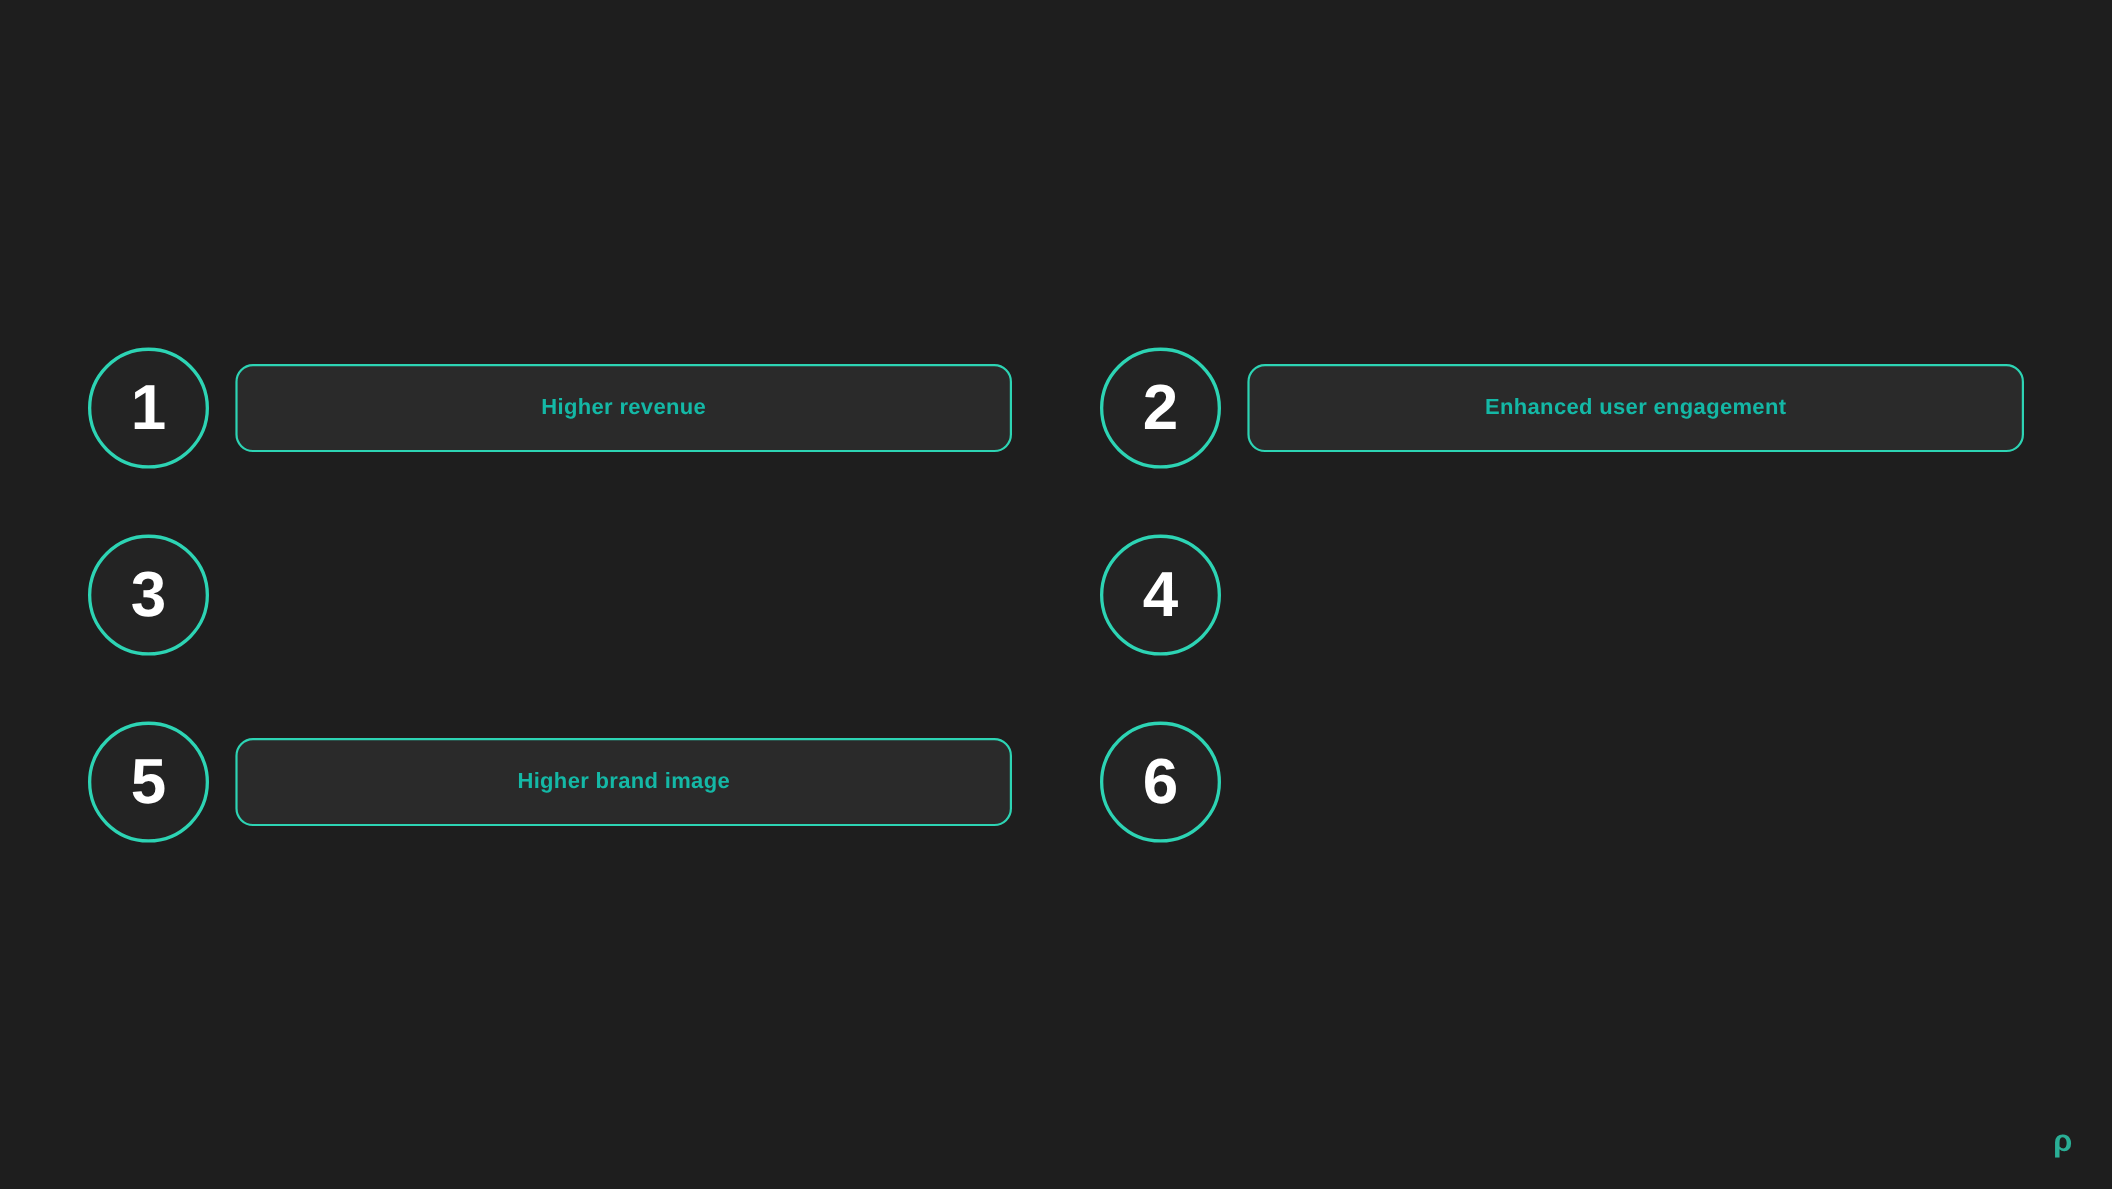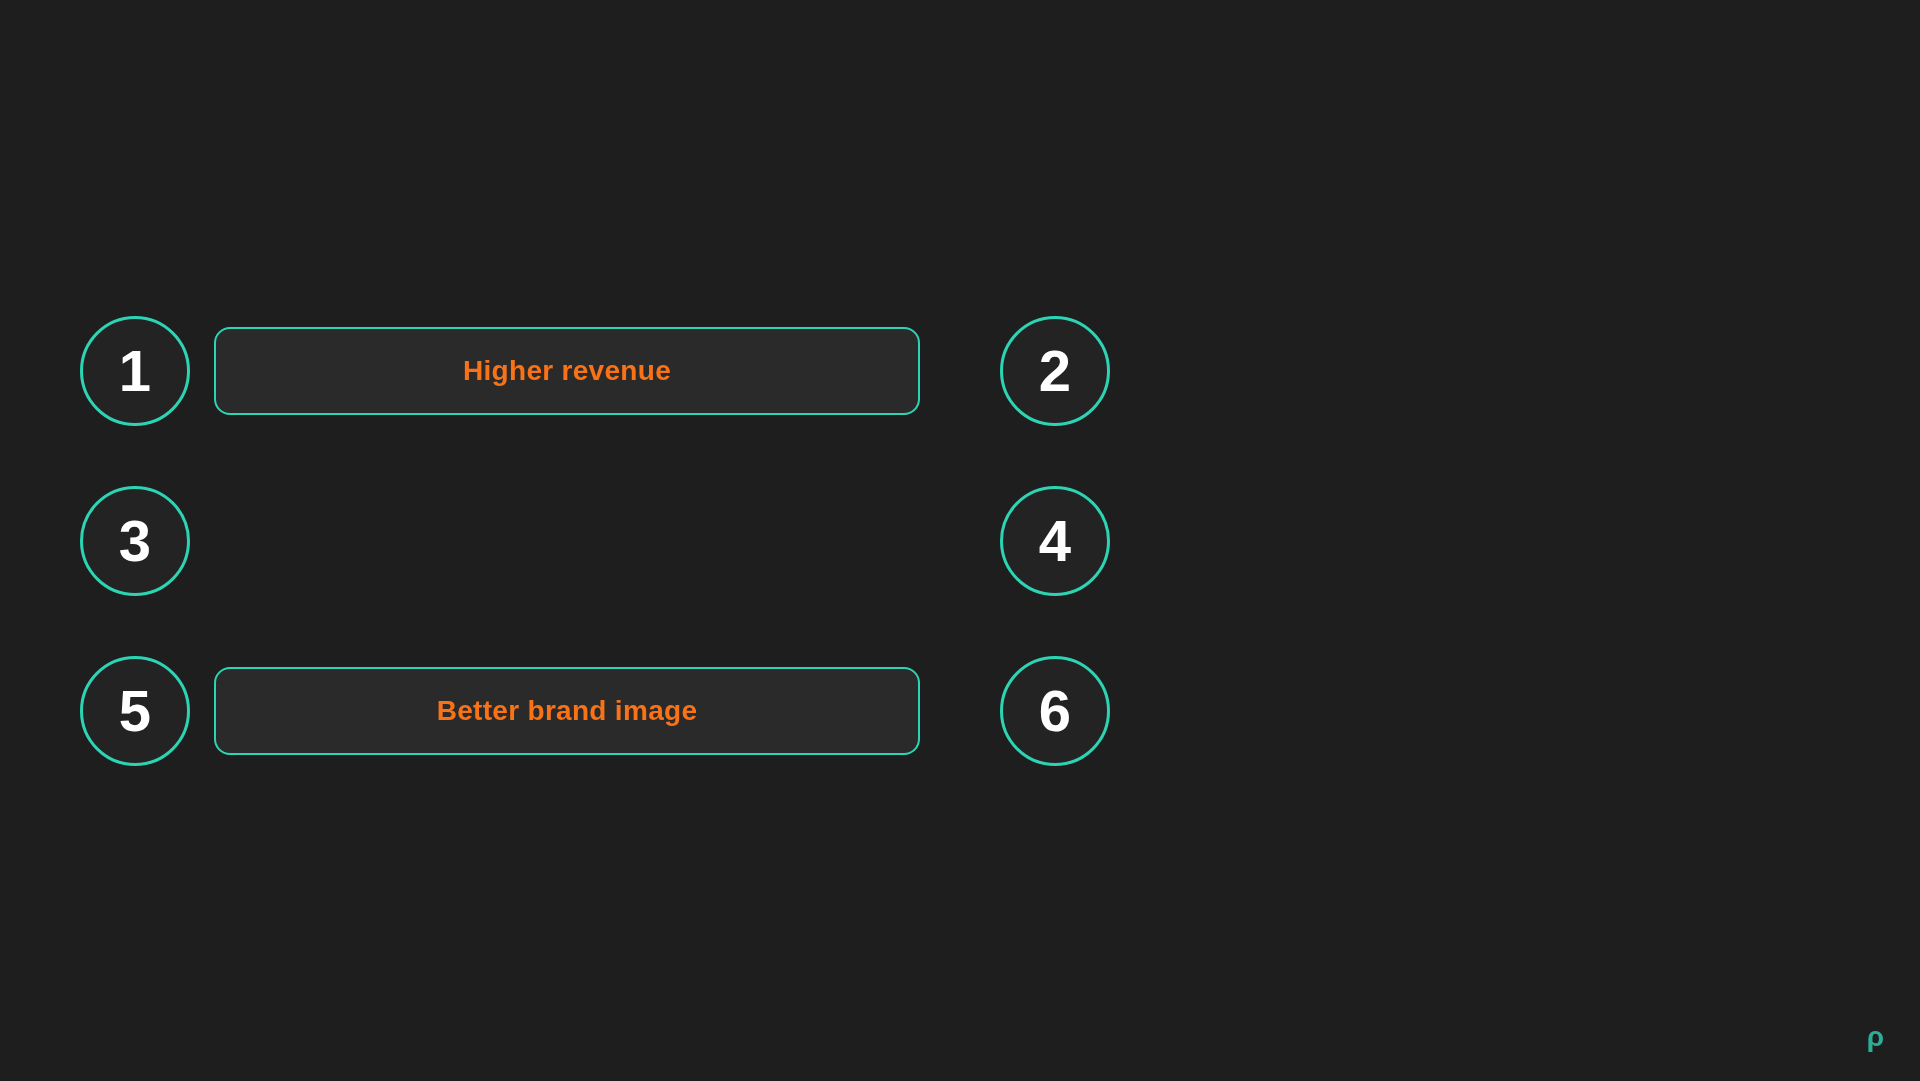--- a/index.html
+++ b/index.html
@@ -59,23 +59,23 @@
       border: 2px solid #2dd4b4;
       border-radius: 16px;
       padding: 26px 36px;
       display: flex;
       align-items: center;
       justify-content: center;
       min-height: 80px;
     }
 
     .label-text {
-      font-size: 28px;
+      font-size: 20px;
       font-weight: 700;
-      color: #f97316;
+      color: #14b8a6;
       text-align: center;
       letter-spacing: 0.3px;
     }
 
     .logo-corner {
       position: fixed;
       bottom: 28px;
       right: 36px;
       color: #2dd4b4;
       font-size: 28px;
@@ -92,37 +92,40 @@
         <span class="circle-number">1</span>
       </div>
       <div class="label-box">
         <span class="label-text">Higher revenue</span>
       </div>
     </div>
     <div class="item">
       <div class="circle">
         <span class="circle-number">2</span>
       </div>
+      <div class="label-box">
+        <span class="label-text">Enhanced user engagement</span>
+      </div>
     </div>
     <div class="item">
       <div class="circle">
         <span class="circle-number">3</span>
       </div>
     </div>
     <div class="item">
       <div class="circle">
         <span class="circle-number">4</span>
       </div>
     </div>
     <div class="item">
       <div class="circle">
         <span class="circle-number">5</span>
       </div>
       <div class="label-box">
-        <span class="label-text">Better brand image</span>
+        <span class="label-text">Higher brand image</span>
       </div>
     </div>
     <div class="item">
       <div class="circle">
         <span class="circle-number">6</span>
       </div>
     </div>
   </div>
 
 <div class="logo-corner">ρ</div>

